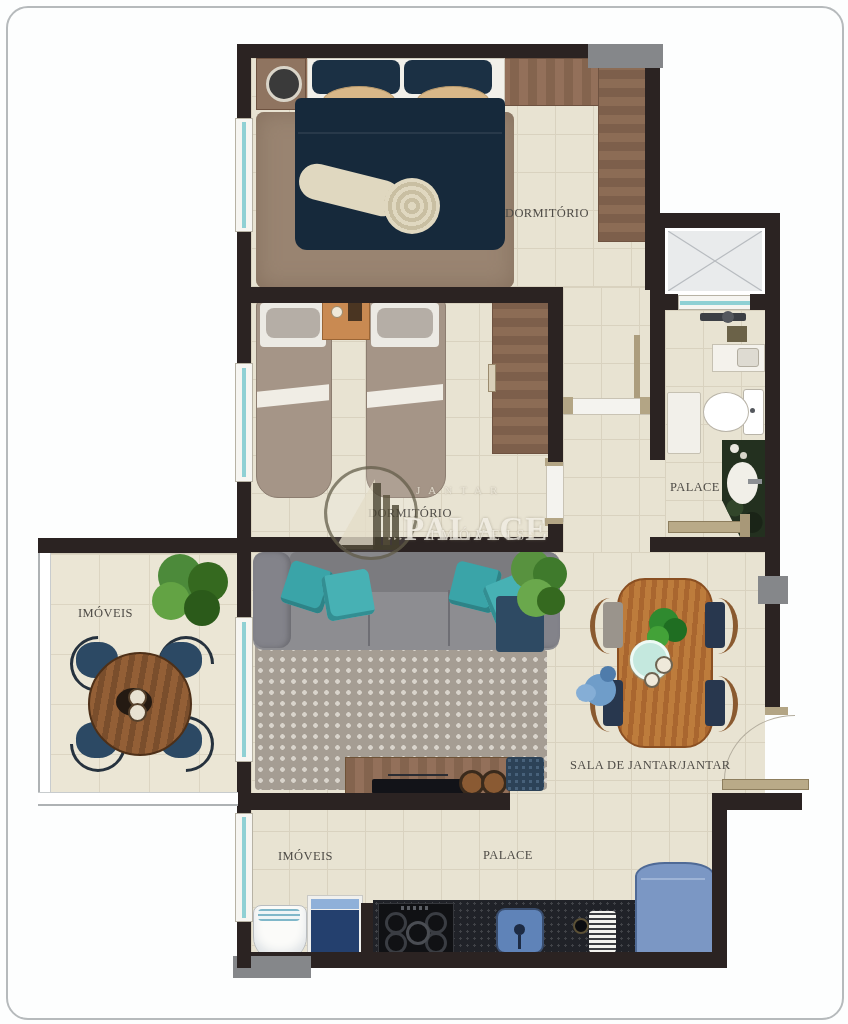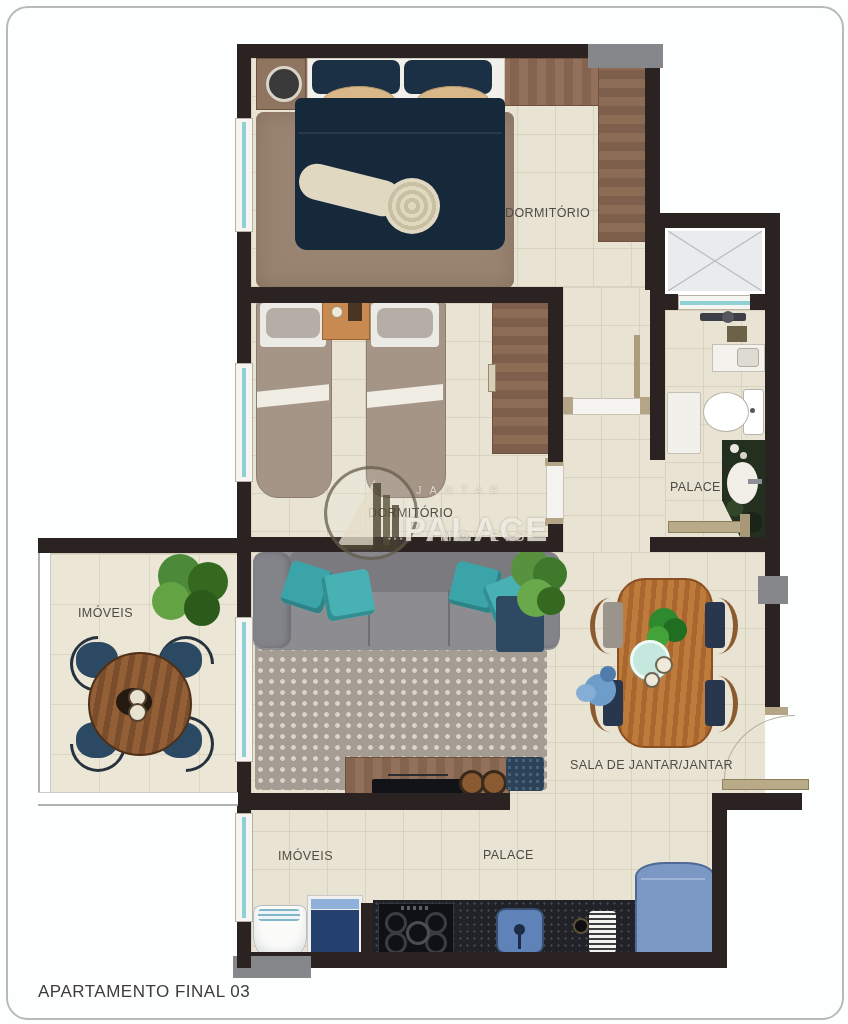--- a/index.html
+++ b/index.html
@@ -1,17 +1,17 @@
 <!DOCTYPE html>
 <html><head>
 <meta charset="utf-8">
 <style>
   html,body{margin:0;padding:0;background:#ffffff;}
   #stage{position:relative;width:848px;height:1024px;background:#fdfefe;overflow:hidden;
-         font-family:Liberation Sans, sans-serif;}
+         font-family:Liberation Serif, serif;}
   .abs{position:absolute;}
   .wall{position:absolute;background:#2b2322;}
   .gray{position:absolute;background:#85878a;}
   .floor{position:absolute;background-color:#e8e3d2;
          background-image:linear-gradient(#d9d2bf 1px, transparent 1px),
                           linear-gradient(90deg,#d9d2bf 1px, transparent 1px);
          background-size:38px 38px;}
   .tfloor{position:absolute;background-color:#ebe6d5;
          background-image:linear-gradient(#dcd5c2 1px, transparent 1px),
                           linear-gradient(90deg,#dcd5c2 1px, transparent 1px);
@@ -271,21 +271,20 @@
       <div class="winglassV"></div>
     </div>
 
   <div class="lbl" style="left:505px;top:206px;">DORMITÓRIO</div>
   <div class="lbl" style="left:368px;top:506px;">DORMITÓRIO</div>
   <div class="lbl" style="left:670px;top:480px;">PALACE</div>
   <div class="lbl" style="left:78px;top:606px;">IMÓVEIS</div>
   <div class="lbl" style="left:570px;top:758px;">SALA DE JANTAR/JANTAR</div>
   <div class="lbl" style="left:278px;top:849px;">IMÓVEIS</div>
   <div class="lbl" style="left:483px;top:848px;">PALACE</div>
-  <div class="lbl" style="left:38px;top:982px;font-size:17px;color:#3c3c3a;letter-spacing:0.5px;">APARTAMENTO FINAL 03</div>
 
   <div class="abs" style="left:318px;top:462px;width:270px;height:104px;z-index:9;opacity:0.85;pointer-events:none;">
     <div class="abs" style="left:6px;top:4px;width:88px;height:88px;border-radius:50%;border:3px solid rgba(96,90,70,0.85);overflow:hidden;background:rgba(255,255,255,0.12);">
       <div class="abs" style="left:8px;top:10px;width:40px;height:70px;background:rgba(228,221,201,0.92);clip-path:polygon(0 100%,100% 0,100% 100%);"></div>
       <div class="abs" style="left:46px;top:14px;width:8px;height:66px;background:rgba(72,66,48,0.92);"></div>
       <div class="abs" style="left:56px;top:26px;width:7px;height:54px;background:rgba(88,80,58,0.92);"></div>
       <div class="abs" style="left:65px;top:36px;width:7px;height:44px;background:rgba(72,66,48,0.92);"></div>
       <div class="abs" style="left:10px;top:76px;width:66px;height:5px;background:rgba(72,66,48,0.92);"></div>
     </div>
     <div class="abs" style="left:98px;top:22px;font-size:11px;letter-spacing:8px;color:rgba(235,230,216,0.95);text-shadow:0 0 2px rgba(120,114,96,0.6);">JANTAR</div>

